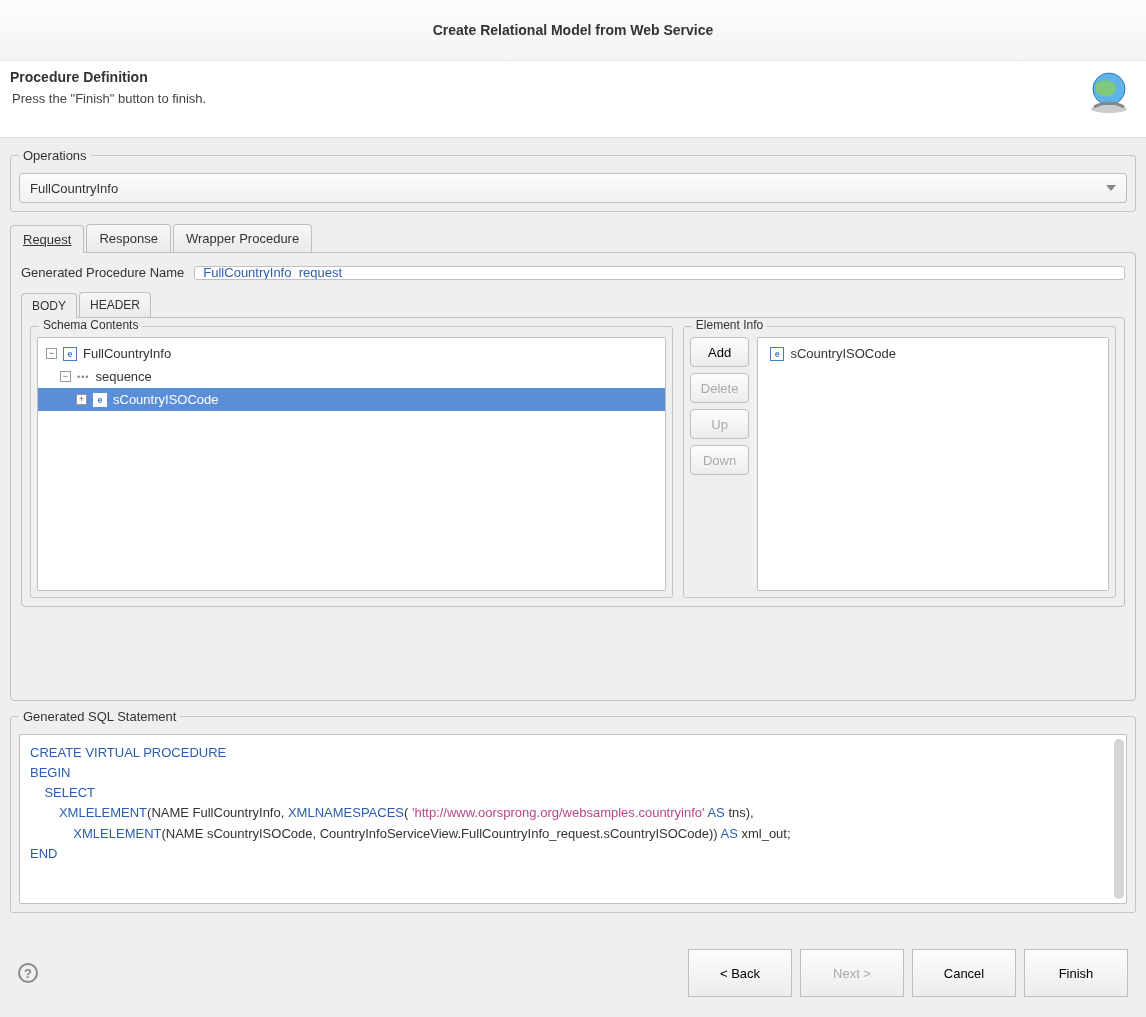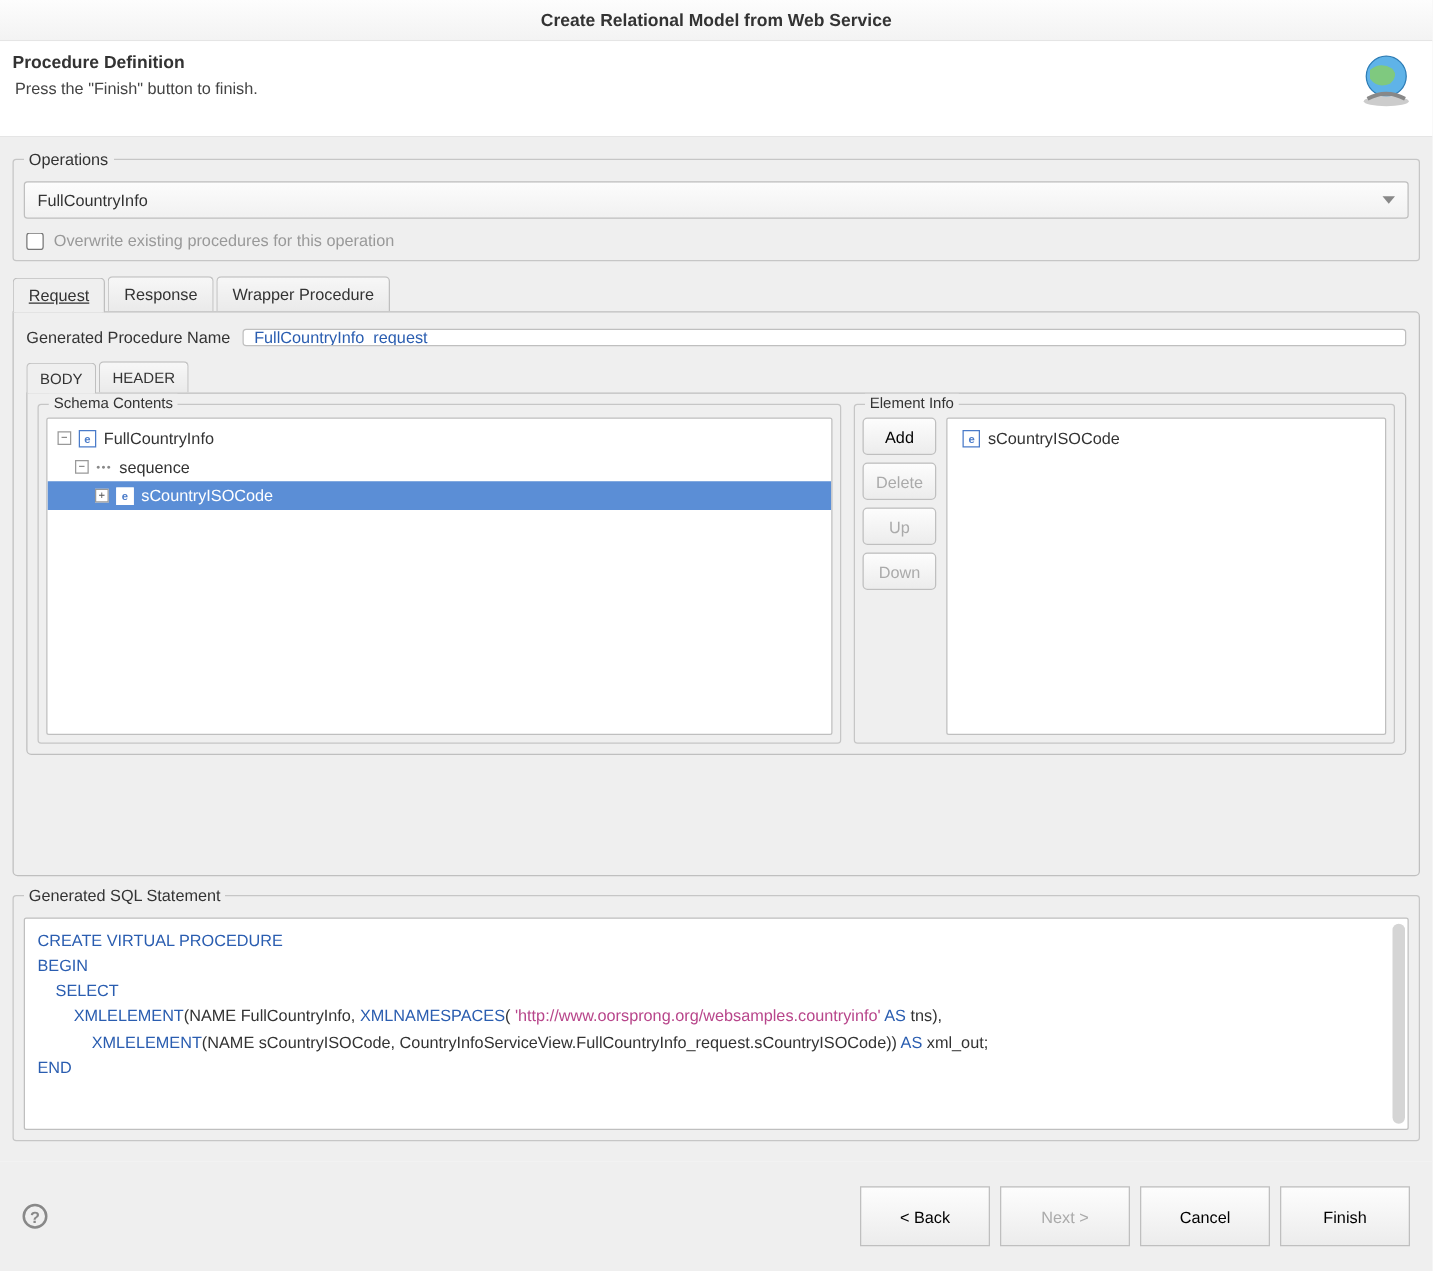--- a/index.html
+++ b/index.html
@@ -1,17 +1,17 @@
 <!DOCTYPE html>
 <html><head>
 <meta charset="utf-8">
 <style>
 * { box-sizing: border-box; margin: 0; padding: 0; }
 body { font-family: "Segoe UI", "Lucida Grande", sans-serif; font-size: 13px; color: #333; background: #fff; width: 1146px; height: 1017px; display: flex; flex-direction: column; }
-.title-bar { text-align: center; padding: 8px 0; font-weight: bold; font-size: 14px; background: linear-gradient(#fdfdfd,#f3f3f3); border-bottom: 1px solid #e5e5e5; }
+.title-bar { text-align: center; padding: 22px 0; font-weight: bold; font-size: 14px; background: linear-gradient(#fdfdfd,#f3f3f3); border-bottom: 1px solid #e5e5e5; }
 .header { padding: 8px 10px 18px 10px; border-bottom: 1px solid #ddd; background: #fff; display: flex; }
 .header-text { flex: 1; }
 .header h2 { font-size: 14px; font-weight: bold; margin-bottom: 6px; }
 .header p { font-size: 13px; color: #444; margin-left: 2px; }
 .header-icon { width: 55px; display: flex; align-items: flex-end; justify-content: center; }
 .content { flex: 1; padding: 10px; background: #efefef; display: flex; flex-direction: column; }
 fieldset { border: 1px solid #c6c6c6; border-radius: 3px; padding: 10px 8px 8px 8px; margin: 0 0 6px 0; }
 legend { padding: 0 4px; font-size: 13px; color: #333; }
 .combo { width: 100%; height: 30px; background: linear-gradient(#fcfcfc,#f1f1f1); border: 1px solid #bfbfbf; border-radius: 3px; padding: 0 10px; display: flex; align-items: center; justify-content: space-between; cursor: pointer; }
 .chev { width: 0; height: 0; border-left: 5px solid transparent; border-right: 5px solid transparent; border-top: 6px solid #888; }
@@ -79,24 +79,20 @@
   </div>
 </div>
 
 <div class="content">
   <fieldset>
     <legend>Operations</legend>
     <div class="combo">
       <span>FullCountryInfo</span>
       <span class="chev"></span>
     </div>
-    <div class="chk-row">
-      <input type="checkbox" id="ow" style="">
-      <label for="ow">Overwrite existing procedures for this operation</label>
-    </div>
   </fieldset>
 
   <div class="tabs">
     <div class="tab active">Request</div>
     <div class="tab">Response</div>
     <div class="tab">Wrapper Procedure</div>
   </div>
 
   <div class="tab-panel">
     <div class="row">

